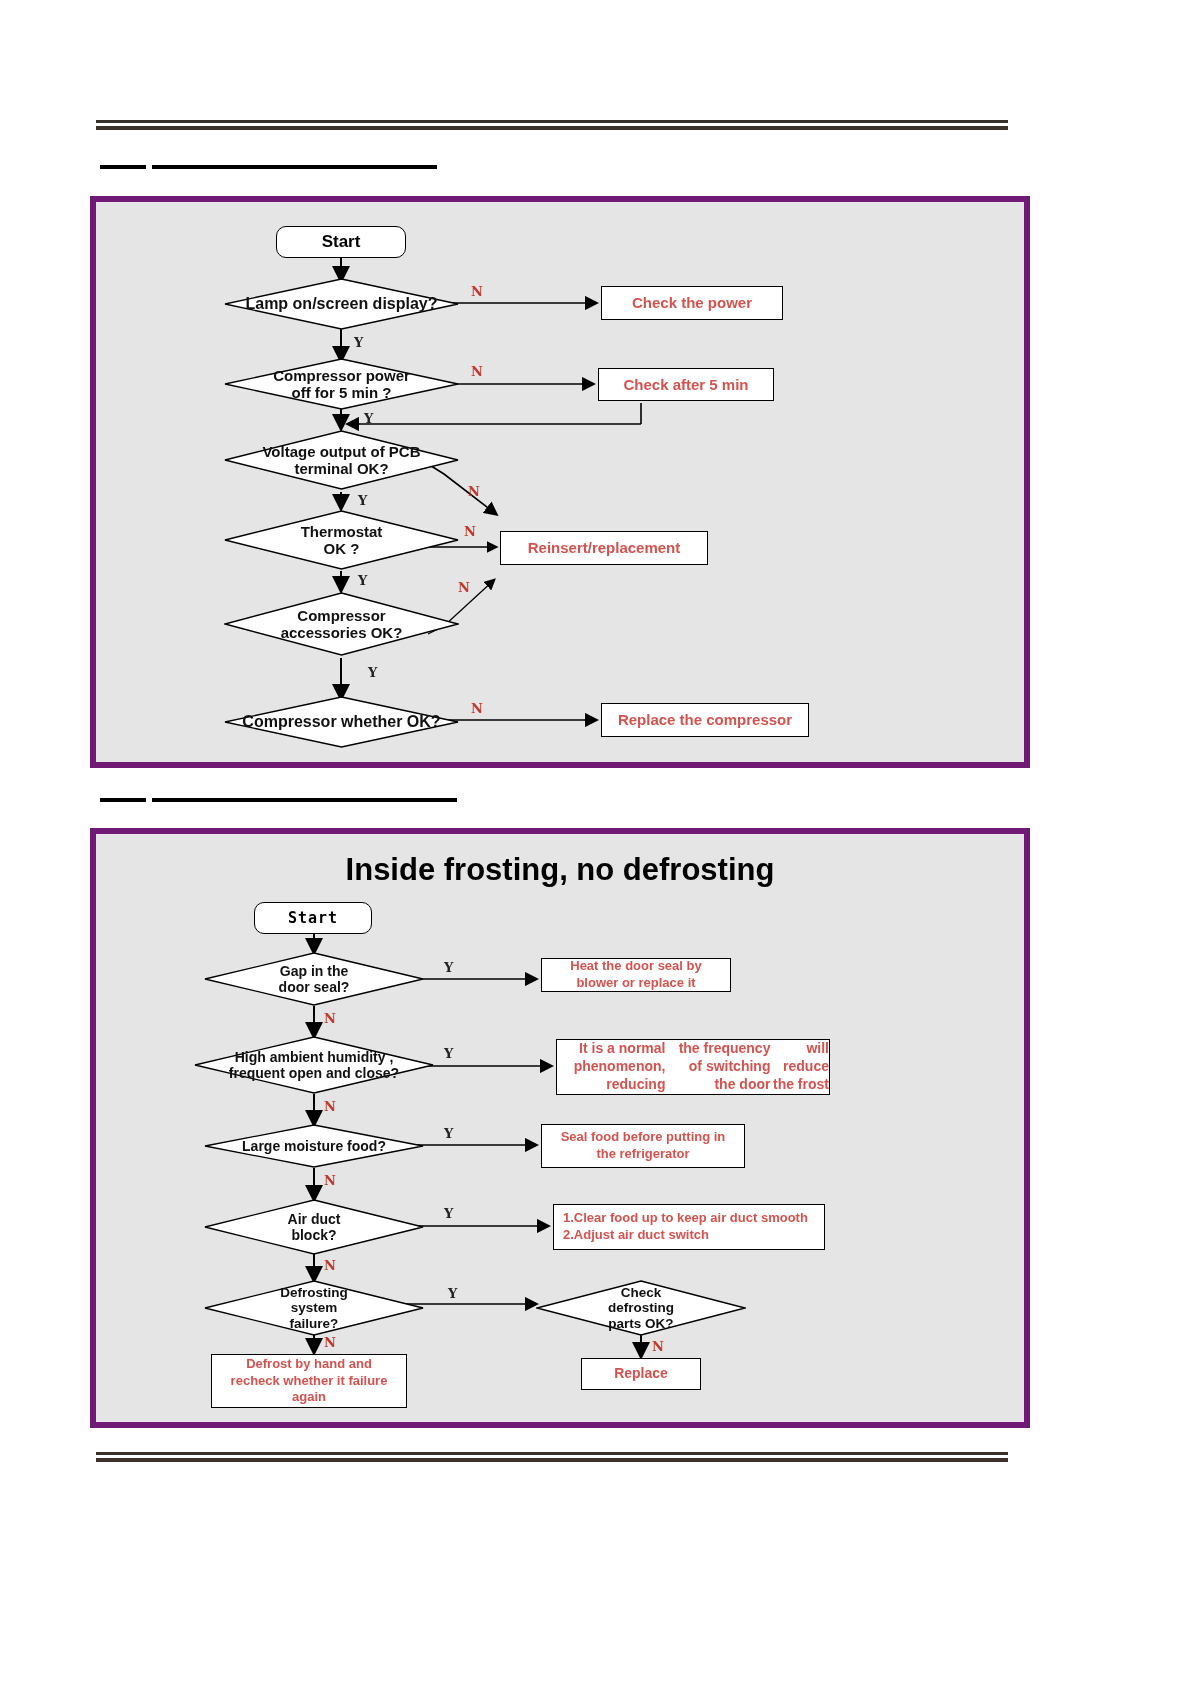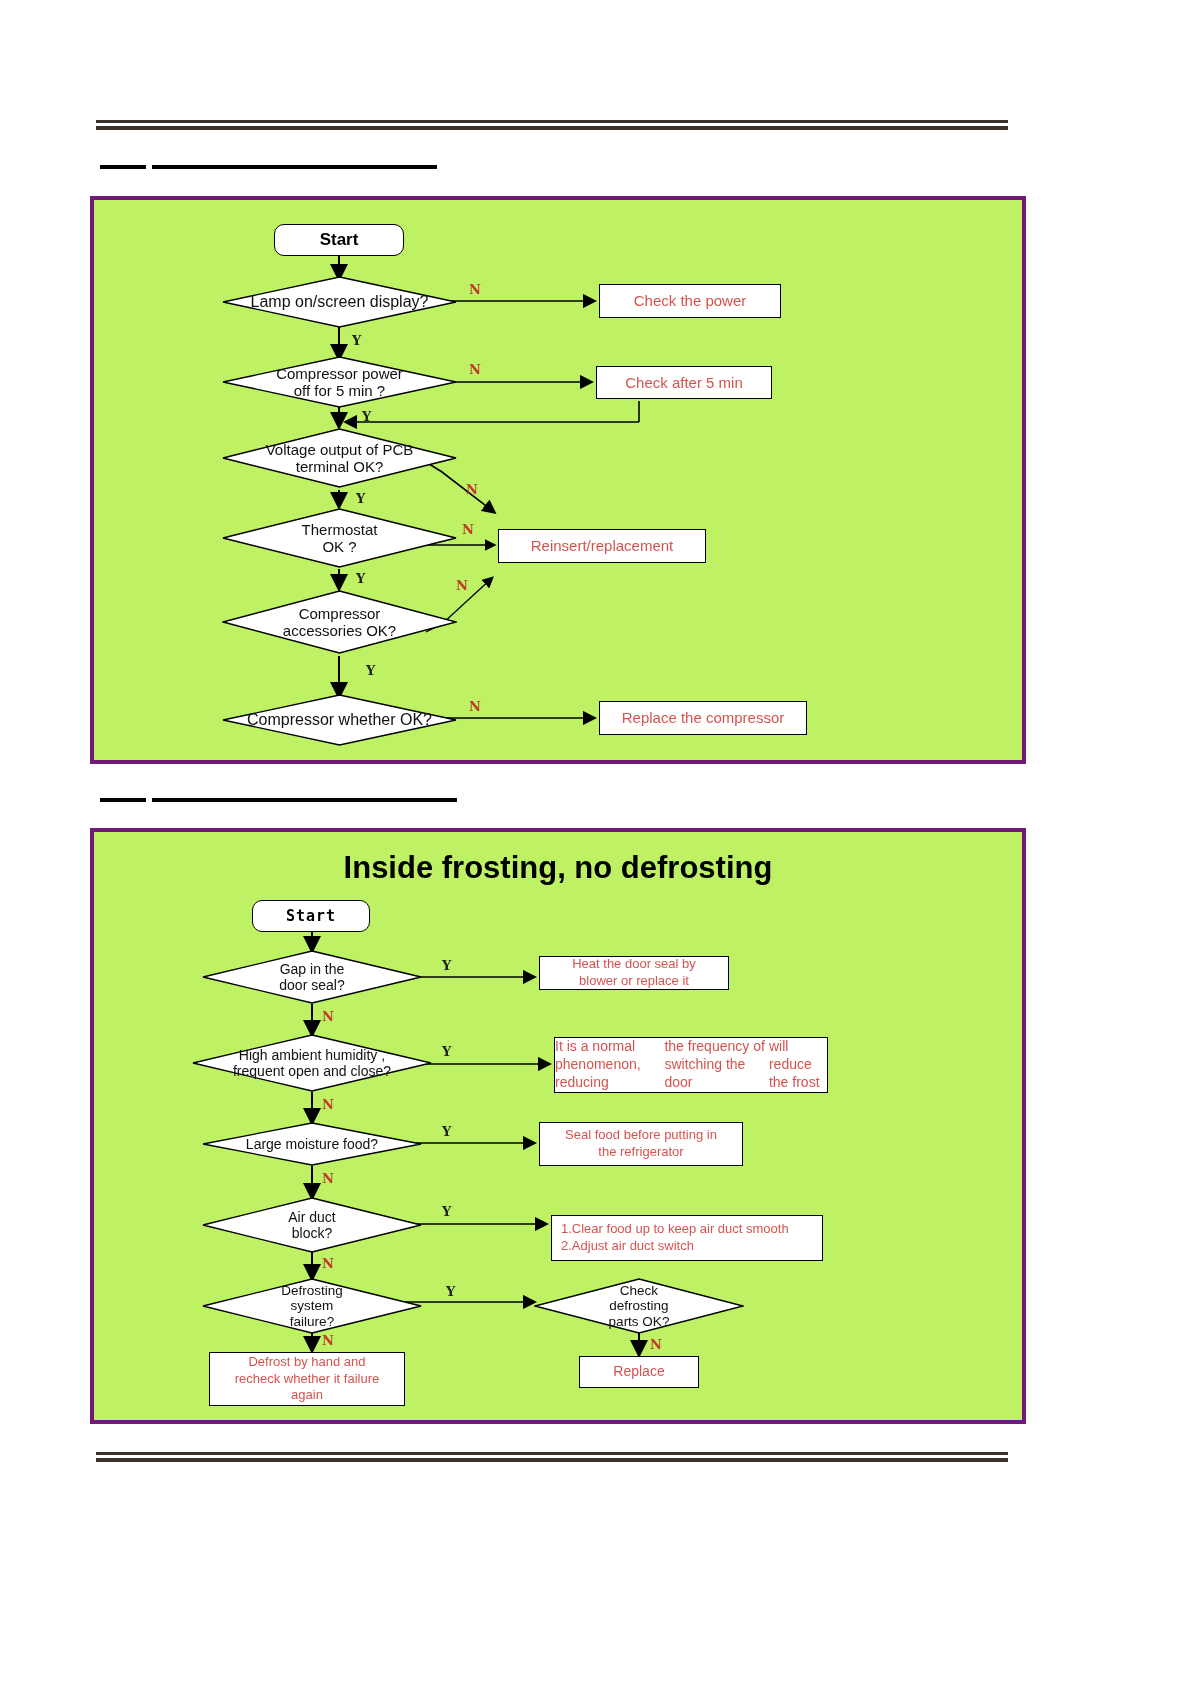--- a/index.html
+++ b/index.html
@@ -15,53 +15,53 @@
   
   .rule-top{position:absolute;left:96px;top:120px;width:912px;height:3px;background:#3b322c;}
   .rule-top2{position:absolute;left:96px;top:126px;width:912px;height:4px;background:#3b322c;}
   .rule-bottom{position:absolute;left:96px;top:1452px;width:912px;height:3px;background:#3b322c;}
   .rule-bottom2{position:absolute;left:96px;top:1458px;width:912px;height:4px;background:#3b322c;}
 
   .heading-rule{position:absolute;height:4px;background:#000;}
   .heading-dash{position:absolute;height:4px;background:#000;}
 
   
-  .panel{position:absolute;border:4px solid #701a75;background:#bef264;}
+  .panel{position:absolute;border:6px solid #701a75;background:#e5e5e5;}
   #panel-1{left:90px;top:196px;width:928px;height:560px;}
   #panel-2{left:90px;top:828px;width:928px;height:588px;}
 
   .chart-title{
     position:absolute;width:100%;text-align:center;
     font-size:31px;font-weight:bold;color:#000;
     letter-spacing:0px;
   }
 
   
-  .node{position:absolute;box-sizing:border-box;}
+  .node{position:absolute;box-sizing:border-box;font-weight:bold;}
 
   .terminator{
     border:1.6px solid #000;border-radius:10px;background:#fff;
     display:flex;align-items:center;justify-content:center;
     font-weight:bold;color:#000;
   }
   .terminator.plain{font-weight:bold;font-family:"DejaVu Sans Mono",monospace;font-size:15px;letter-spacing:1px;}
 
   .diamond{
     display:flex;align-items:center;justify-content:center;
     text-align:center;color:#111;line-height:1.15;
   }
   .diamond .dshape{
     position:absolute;left:0;top:0;width:100%;height:100%;
   }
   .diamond .dlabel{position:relative;z-index:2;padding:0 6px;}
 
   .resultbox{
     border:1.4px solid #000;background:#fff;
     display:flex;align-items:center;justify-content:center;
-    text-align:left;color:#d4534f;line-height:1.28;
+    text-align:right;color:#d4534f;line-height:1.28;
   }
 
   .edge-label{
     position:absolute;color:#c0392b;
     font-family:"DejaVu Serif",serif;font-size:13px;font-weight:bold;
   }
   .edge-label.yes{color:#222;}
 
   svg.lines{position:absolute;left:0;top:0;overflow:visible;pointer-events:none;}
 </style>
@@ -296,21 +296,21 @@
           <polygon points="110,1 219,28 110,55 1,28" fill="#fff" stroke="#000" stroke-width="1.3"></polygon>
         </svg>
       <span class="dlabel">
         <span>Air duct</span><br>
         <span>block?</span>
       </span>
     </div>
     <div class="edge-label yes" style="left:348px;top:372px;">Y</div>
     <div class="edge-label" style="left:228px;top:424px;">N</div>
 
-    <div class="node resultbox" style="left:457px;top:370px;width:272px;height:46px;font-size:13px;flex-direction:column;align-items:flex-start;padding-left:9px;text-align:left;margin-top:13px;">
+    <div class="node resultbox" style="left:457px;top:370px;width:272px;height:46px;font-size:13px;flex-direction:column;align-items:flex-start;padding-left:9px;text-align:left;">
       <span>1.Clear food up to keep air duct smooth</span>
       <span>2.Adjust air duct switch</span>
     </div>
 
     <div class="node diamond" style="left:108px;top:446px;width:220px;height:56px;font-size:13.5px;">
       <svg class="dshape" viewBox="0 0 220 56" preserveAspectRatio="none">
           <polygon points="110,1 219,28 110,55 1,28" fill="#fff" stroke="#000" stroke-width="1.3"></polygon>
         </svg>
       <span class="dlabel">
         <span>Defrosting</span><br>

